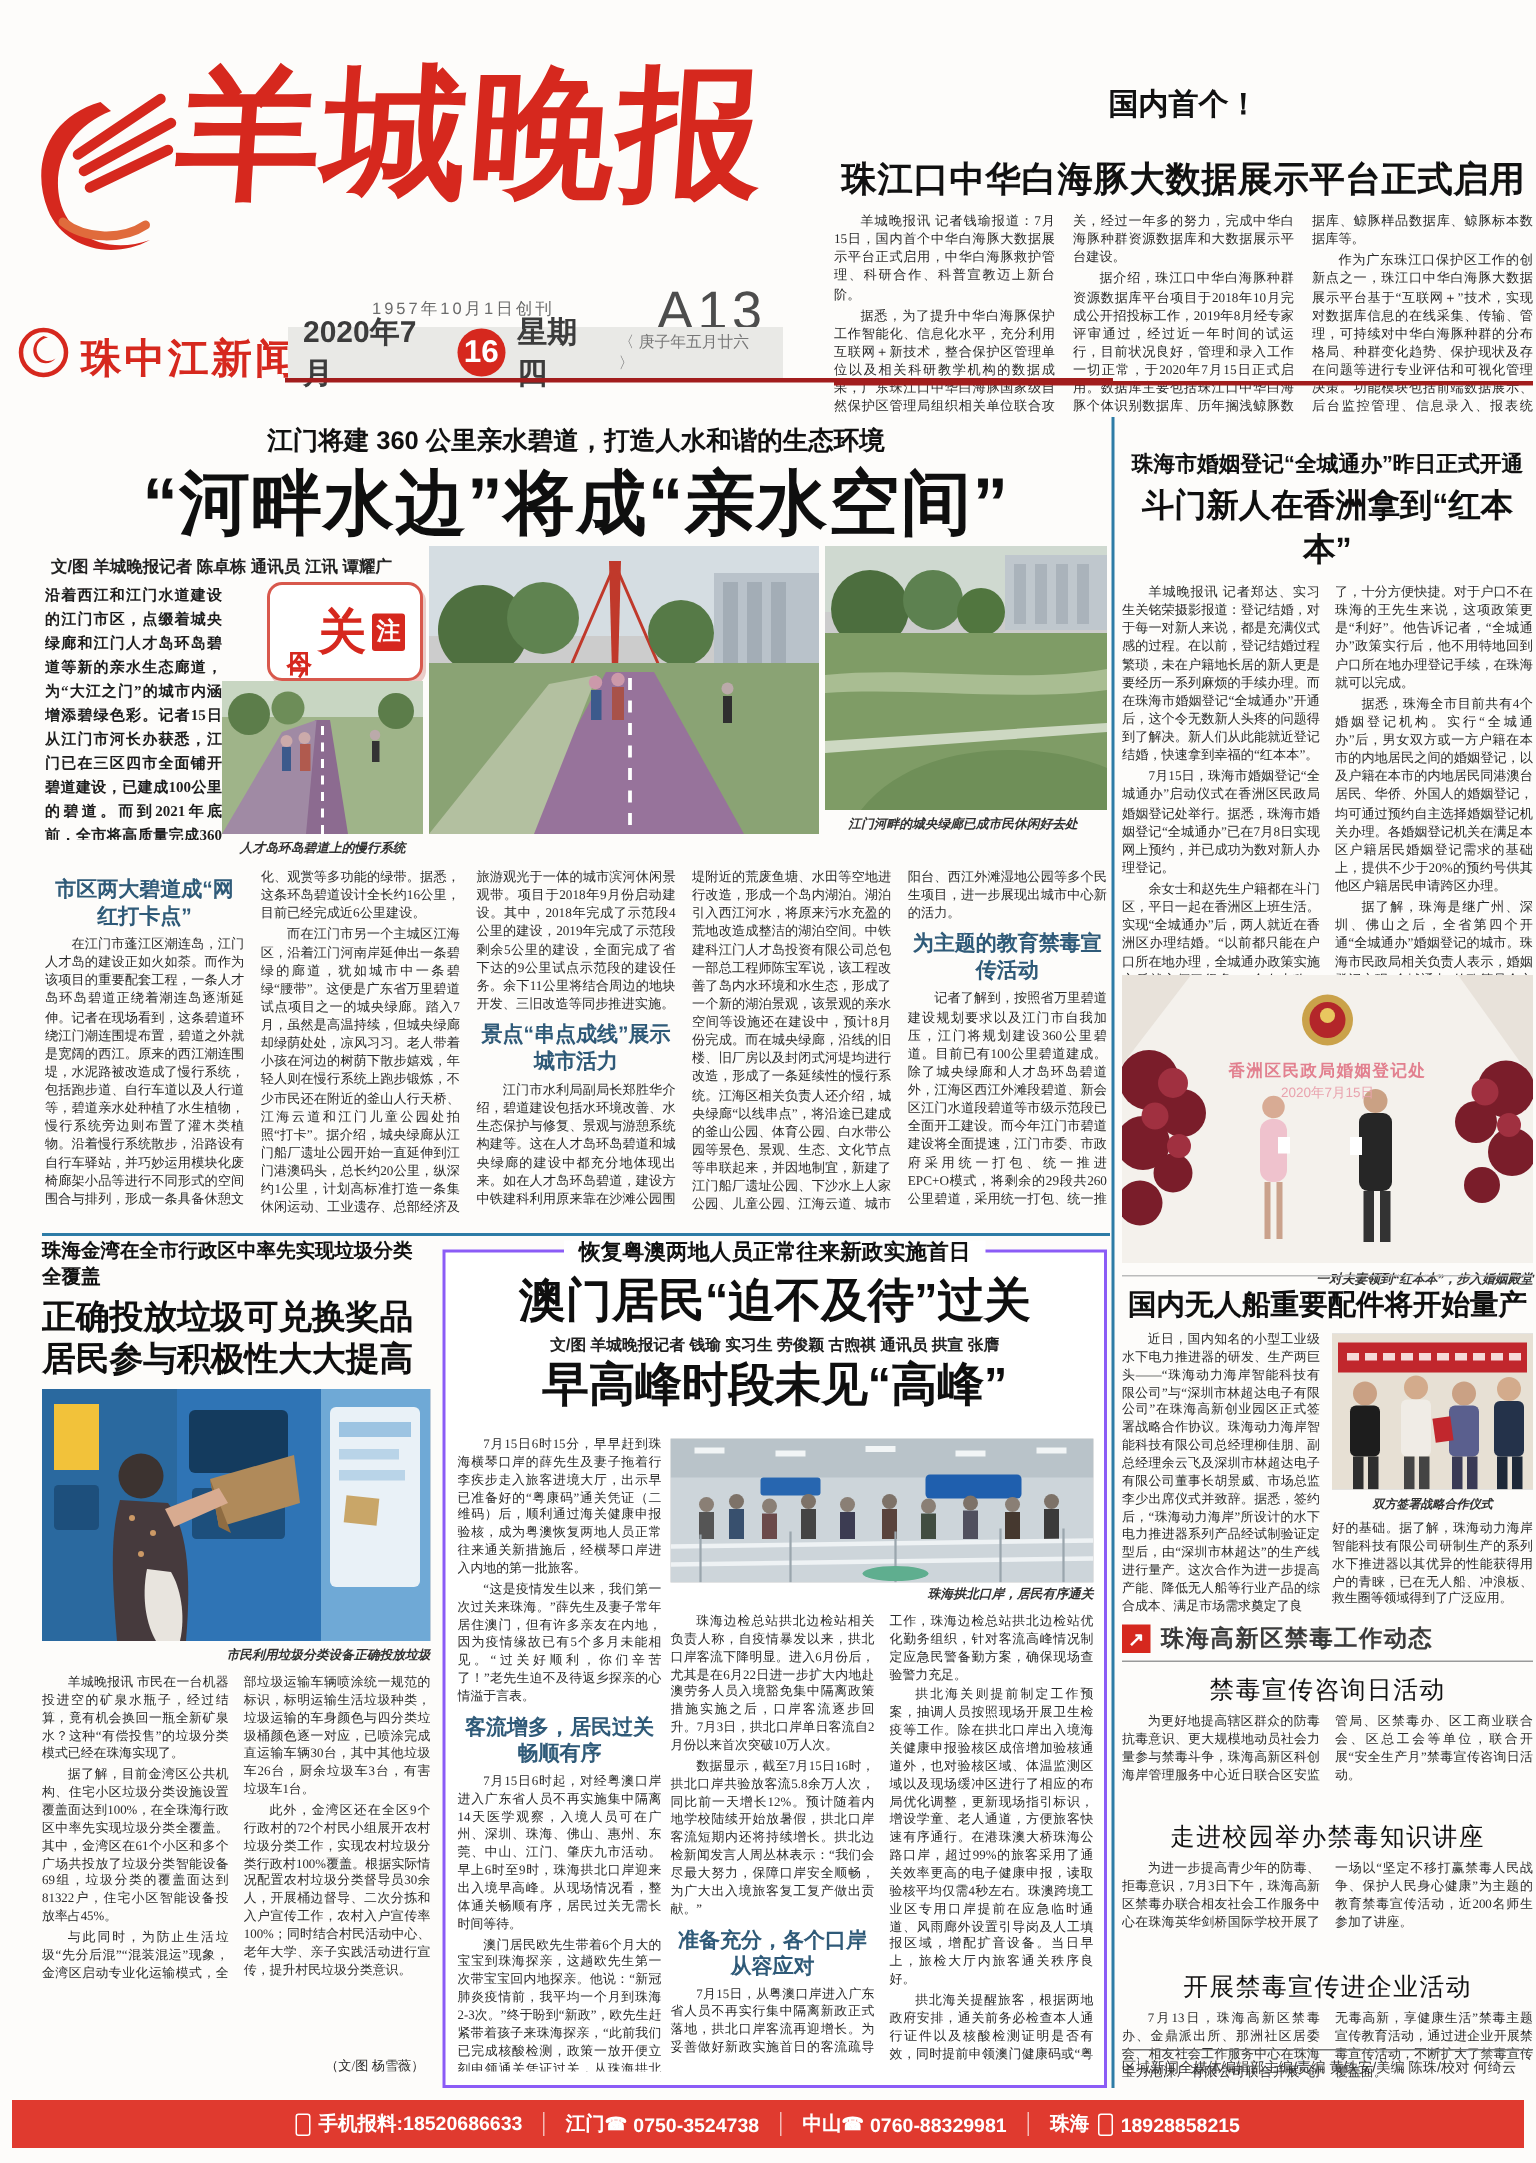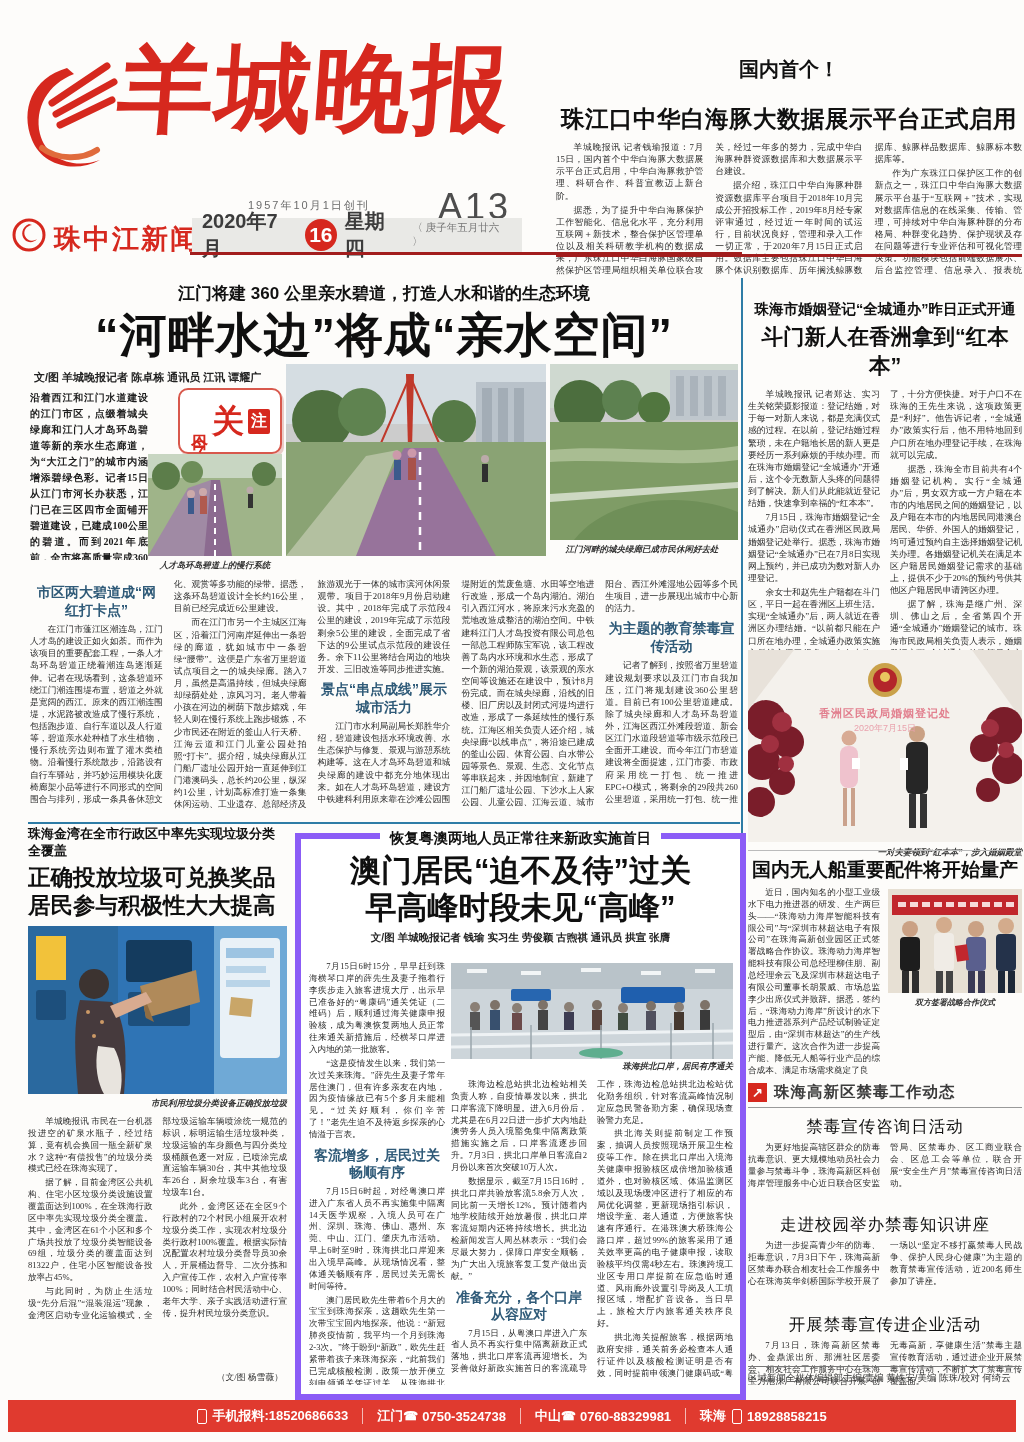--- a/index.html
+++ b/index.html
@@ -22,21 +22,21 @@
   .lunar{font-size:10.5px;color:#777;}
   .redrule{background:#a21d1d;height:3px;}
   
   .ph{overflow:hidden;background:#ccc;}
   .ph svg{display:block;}
   
   .badge{border:2.5px solid #d8584c;border-radius:10px;background:#fff;display:flex;align-items:center;justify-content:center;gap:4px;box-shadow:2px 3px 0 rgba(180,60,50,.25);}
   .badge .b1{color:#d6281e;font-weight:bold;font-size:17px;line-height:1.05;writing-mode:vertical-rl;text-orientation:upright;}
   .badge .b2{color:#d6281e;font-weight:bold;font-size:32px;line-height:1;}
   .badge .b3{color:#fff;background:#d6281e;font-weight:bold;font-size:16px;padding:2px 3px;border-radius:2px;}
-  .bluebox{border:6px solid #8b5cf6;background:#fff;}
+  .bluebox{border:2px solid #8b5cf6;background:#fff;}
   .vline{width:2px;background:#2e7ca6;}
   .footer{background:#e03a2f;display:flex;align-items:center;justify-content:center;gap:0;color:#fff;font-size:13px;font-weight:bold;}
   .footer .sep{width:1px;height:16px;background:rgba(255,255,255,.65);margin:0 14px;}
   .footer .ph-ic{display:inline-block;width:8px;height:13px;border:1.5px solid #fff;border-radius:2px;margin-right:5px;vertical-align:-2px;}
   .footer .tel-ic{font-size:12px;margin-right:4px;}
   .credit{font-size:9.5px;color:#333;border-top:1.5px solid #777;padding-top:5px;}
   .drughead{display:flex;align-items:center;gap:7px;border-bottom:1.5px solid #999;padding-bottom:4px;}
   .drughead .sq{width:19px;height:19px;background:#d6281e;color:#fff;display:flex;align-items:center;justify-content:center;font-size:13px;font-weight:bold;}
   .drughead .t{font-size:15.5px;font-weight:bold;color:#3c3c3c;letter-spacing:1px;}
   .drugtitle{font-size:16.5px;font-weight:normal;color:#111;text-align:center;margin:8px 0 4px 0;letter-spacing:1px;}
@@ -272,22 +272,22 @@
     <p>此外，金湾区还在全区9个行政村的72个村民小组展开农村垃圾分类工作，实现农村垃圾分类行政村100%覆盖。根据实际情况配置农村垃圾分类督导员30余人，开展桶边督导、二次分拣和入户宣传工作，农村入户宣传率100%；同时结合村民活动中心、老年大学、亲子实践活动进行宣传，提升村民垃圾分类意识。</p>
   </div>
   <div class="sig" style="position:absolute;right:4px;top:546px;">（文/图 杨雪薇）</div>
 </div>
 
 <div class="abs bluebox" style="left:295px;top:833px;width:439px;height:555px;">
   <div style="position:absolute;left:0;top:-10px;width:100%;text-align:center;">
     <span style="background:#fff;padding:0 10px;font-size:14.5px;font-weight:bold;color:#111;">恢复粤澳两地人员正常往来新政实施首日</span>
   </div>
   <div style="text-align:center;font-size:31px;font-weight:800;color:#0f0f0f;margin-top:13px;line-height:1.2;">澳门居民“迫不及待”过关</div>
+  <div style="text-align:center;font-size:10.5px;font-weight:bold;color:#222;margin-top:5px;">文/图 羊城晚报记者 钱瑜 实习生 劳俊颖 古煦祺 通讯员 拱宣 张膺</div>
   <div style="text-align:center;font-size:31px;font-weight:800;color:#0f0f0f;line-height:1.2;">早高峰时段未见“高峰”</div>
-  <div style="text-align:center;font-size:10.5px;font-weight:bold;color:#222;margin-top:5px;">文/图 羊城晚报记者 钱瑜 实习生 劳俊颖 古煦祺 通讯员 拱宣 张膺</div>
 
   <div class="bt ovh" style="position:absolute;left:8px;top:122px;width:136px;height:424px;font-size:8.6px;">
     <p>7月15日6时15分，早早赶到珠海横琴口岸的薛先生及妻子拖着行李疾步走入旅客进境大厅，出示早已准备好的“粤康码”通关凭证（二维码）后，顺利通过海关健康申报验核，成为粤澳恢复两地人员正常往来通关新措施后，经横琴口岸进入内地的第一批旅客。</p>
     <p>“这是疫情发生以来，我们第一次过关来珠海。”薛先生及妻子常年居住澳门，但有许多亲友在内地，因为疫情缘故已有5个多月未能相见。“过关好顺利，你们辛苦了！”老先生迫不及待返乡探亲的心情溢于言表。</p>
     <div class="subhead">客流增多，居民过关畅顺有序</div>
     <p>7月15日6时起，对经粤澳口岸进入广东省人员不再实施集中隔离14天医学观察，入境人员可在广州、深圳、珠海、佛山、惠州、东莞、中山、江门、肇庆九市活动。早上6时至9时，珠海拱北口岸迎来出入境早高峰。从现场情况看，整体通关畅顺有序，居民过关无需长时间等待。</p>
     <p>澳门居民欧先生带着6个月大的宝宝到珠海探亲，这趟欧先生第一次带宝宝回内地探亲。他说：“新冠肺炎疫情前，我平均一个月到珠海2-3次。”终于盼到“新政”，欧先生赶紧带着孩子来珠海探亲，“此前我们已完成核酸检测，政策一放开便立刻申领通关凭证过关，从珠海拱北口岸过关非常顺利。”澳门居民陈先生于今年3月28日返回澳门后便未曾回内地，他十分挂念居住在中山的母亲，政策一放开，他立刻回内地，准备去探望母亲，“一直在等这一天，过关顺畅。”澳门人吴女士平日居住在珠海，每日都需往返珠澳两地，她说，这段时间以来，拱北口岸的客流明显增多。</p>
   </div>
 
   <div class="ph" style="position:absolute;left:150px;top:124px;width:282px;height:96px;">
@@ -385,20 +385,23 @@
         <rect x="80" y="82" width="7" height="22" fill="#3a3a55"></rect>
         <rect x="90" y="82" width="7" height="22" fill="#3a3a55"></rect>
       <circle cx="118" cy="37" r="8" fill="#d3ab8c"></circle>
         <rect x="108" y="45" width="20" height="37" rx="4" fill="#24324a"></rect>
         <rect x="110" y="82" width="7" height="22" fill="#1d2838"></rect>
         <rect x="120" y="82" width="7" height="22" fill="#1d2838"></rect>
       <rect x="68" y="56" width="12" height="16" fill="#c1272d" transform="rotate(-8 74 64)"></rect>
     </svg>
   </div>
   <div class="cap" style="position:absolute;left:140px;top:146px;width:134px;text-align:center;font-size:8px;">双方签署战略合作仪式</div>
+  <div class="bt ovh" style="position:absolute;left:140px;top:162px;width:134px;height:62px;font-size:8.6px;">
+    <p style="text-indent:0;">好的基础。据了解，珠海动力海岸智能科技有限公司研制生产的系列水下推进器以其优异的性能获得用户的青睐，已在无人船、冲浪板、救生圈等领域得到了广泛应用。</p>
+  </div>
 </div>
 
 <div class="abs" style="left:748px;top:1082px;width:274px;height:280px;">
   <div class="drughead">
     <span class="sq">↗</span>
     <span class="t">珠海高新区禁毒工作动态</span>
   </div>
   <div class="drugtitle">禁毒宣传咨询日活动</div>
   <div class="bt cols2 ovh" style="height:64px;font-size:8.6px;">
     <p>为更好地提高辖区群众的防毒抗毒意识、更大规模地动员社会力量参与禁毒斗争，珠海高新区科创海岸管理服务中心近日联合区安监管局、区禁毒办、区工商业联合会、区总工会等单位，联合开展“安全生产月”禁毒宣传咨询日活动。</p>

